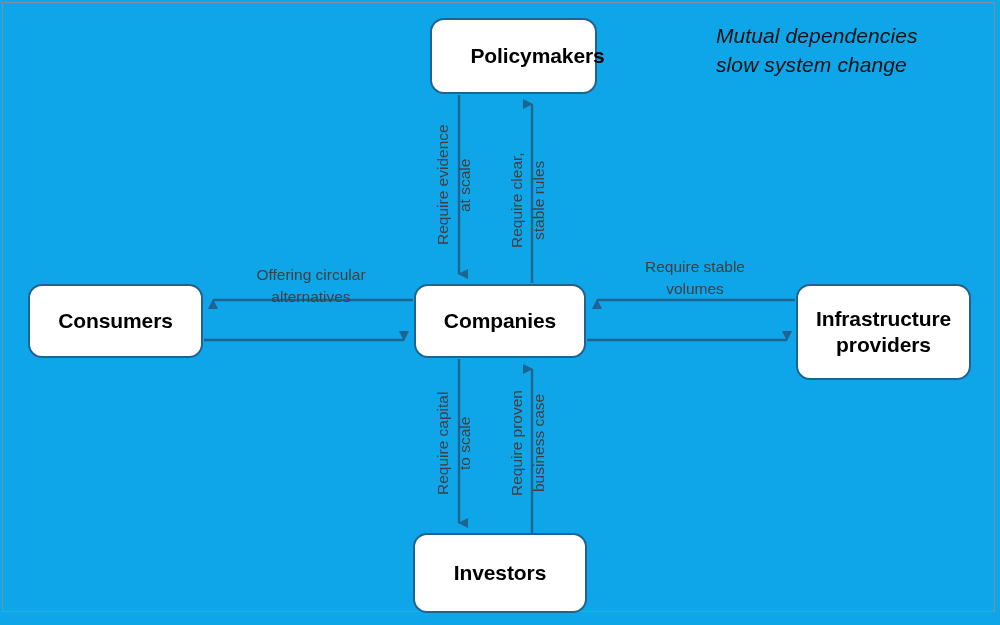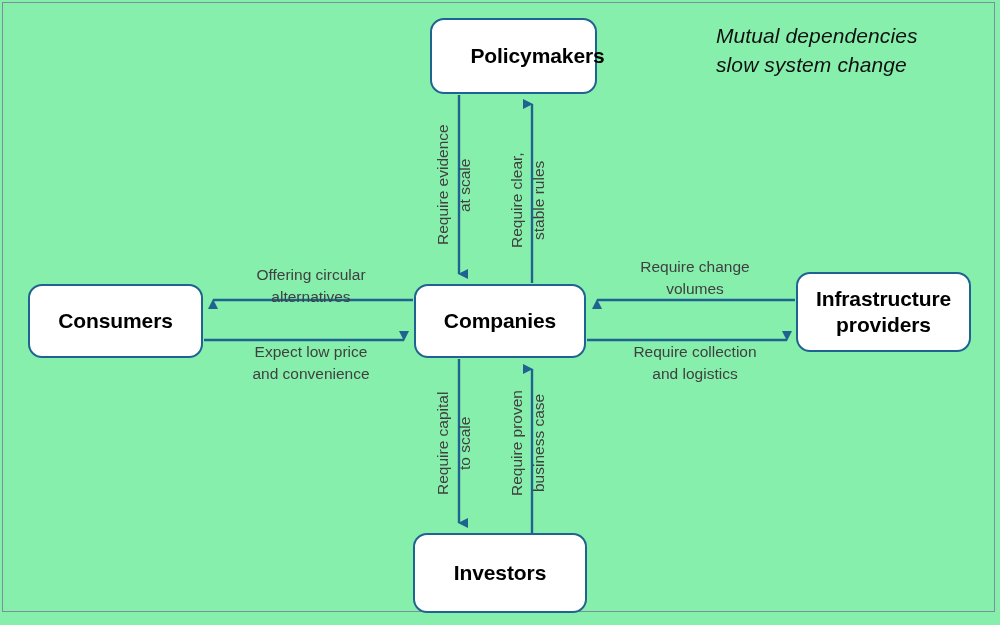--- a/index.html
+++ b/index.html
@@ -7,21 +7,21 @@
     padding: 0;
     background: #ffffff;
   }
   body {
     font-family: "Liberation Sans", sans-serif;
   }
   #canvas {
     position: relative;
     width: 1000px;
     height: 625px;
-    background: #86efac;
+    background: #0ea5e9;
     box-sizing: border-box;
     overflow: hidden;
   }
   #frame {
     position: absolute;
     left: 2px;
     top: 2px;
     width: 993px;
     height: 610px;
     border: 1.4px solid #7b8f9e;
@@ -47,21 +47,21 @@
     text-align: center;
     color: #000000;
     font-weight: bold;
     font-size: 21px;
     line-height: 1.22;
     letter-spacing: -0.1px;
   }
   #node-policymakers { left: 430px; top: 18px;  width: 167px; height: 76px; padding-left: 48px; }
   #node-consumers    { left: 28px;  top: 284px; width: 175px; height: 74px; }
   #node-companies    { left: 414px; top: 284px; width: 172px; height: 74px; }
-  #node-infra        { left: 796px; top: 272px; width: 175px; height: 80px; }
+  #node-infra        { left: 796px; top: 284px; width: 175px; height: 96px; }
   #node-investors    { left: 413px; top: 533px; width: 174px; height: 80px; }
 
   .title {
     position: absolute;
     left: 716px;
     top: 22px;
     width: 260px;
     font-style: italic;
     font-size: 21px;
     line-height: 1.37;
@@ -155,28 +155,24 @@
 
   <div class="elabel v" id="lbl-evidence" style="white-space: pre-line;">Require evidence
 at scale</div>
 
   <div class="elabel v" id="lbl-clearrules" style="white-space: pre-line;">Require clear,
 stable rules</div>
 
   <div class="elabel h" id="lbl-offering" style="white-space: pre-line;">Offering circular
 alternatives</div>
 
-  <div class="elabel h" id="lbl-expect" style="white-space: pre-line;">Expect low price
-and convenience</div>
 
-  <div class="elabel h" id="lbl-stable-vol" style="white-space: pre-line;">Require change
+  <div class="elabel h" id="lbl-stable-vol" style="white-space: pre-line;">Require stable
 volumes</div>
 
-  <div class="elabel h" id="lbl-collection" style="white-space: pre-line;">Require collection
-and logistics</div>
 
   <div class="elabel v" id="lbl-capital" style="white-space: pre-line;">Require capital
 to scale</div>
 
   <div class="elabel v" id="lbl-business" style="white-space: pre-line;">Require proven
 business case</div>
 
 </div>
 
 </body></html>

